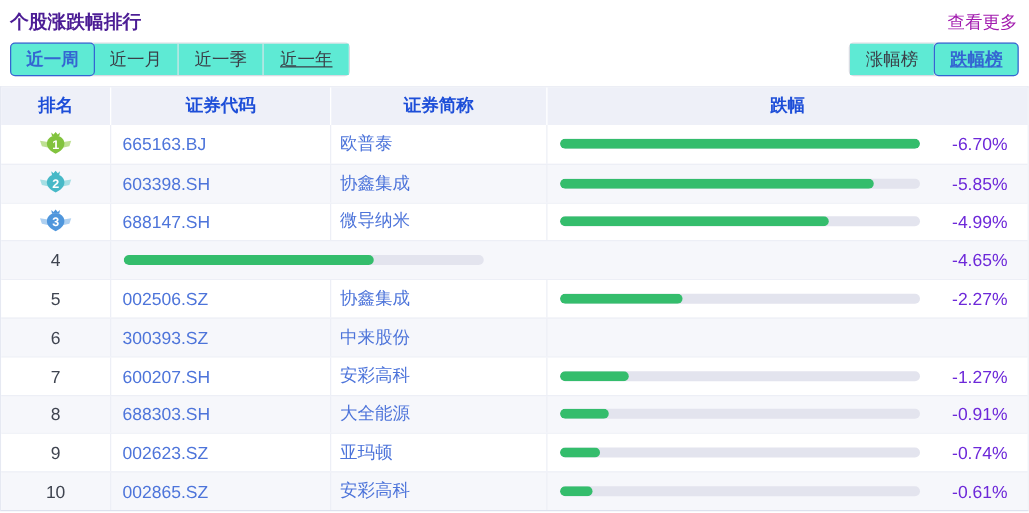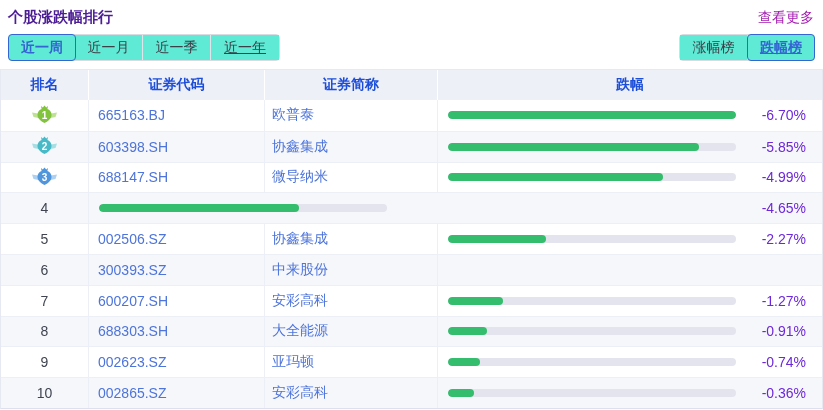--- a/index.html
+++ b/index.html
@@ -197,19 +197,19 @@
           </div>
         </div>
         <div class="tr alt">
           <div class="td td-rank">10</div>
           <div class="td td-code">002865.SZ</div>
           <div class="td td-name">安彩高科</div>
           <div class="td td-change">
             <div class="track">
               <div class="fill" style="width: 9.1%; background: rgb(52, 189, 108);"></div>
             </div>
-            <div class="pct">-0.36%</div>
+            <div class="pct">-0.61%</div>
           </div>
         </div>
       </div>
   </div>
 
 </div>
 
 </body></html>

